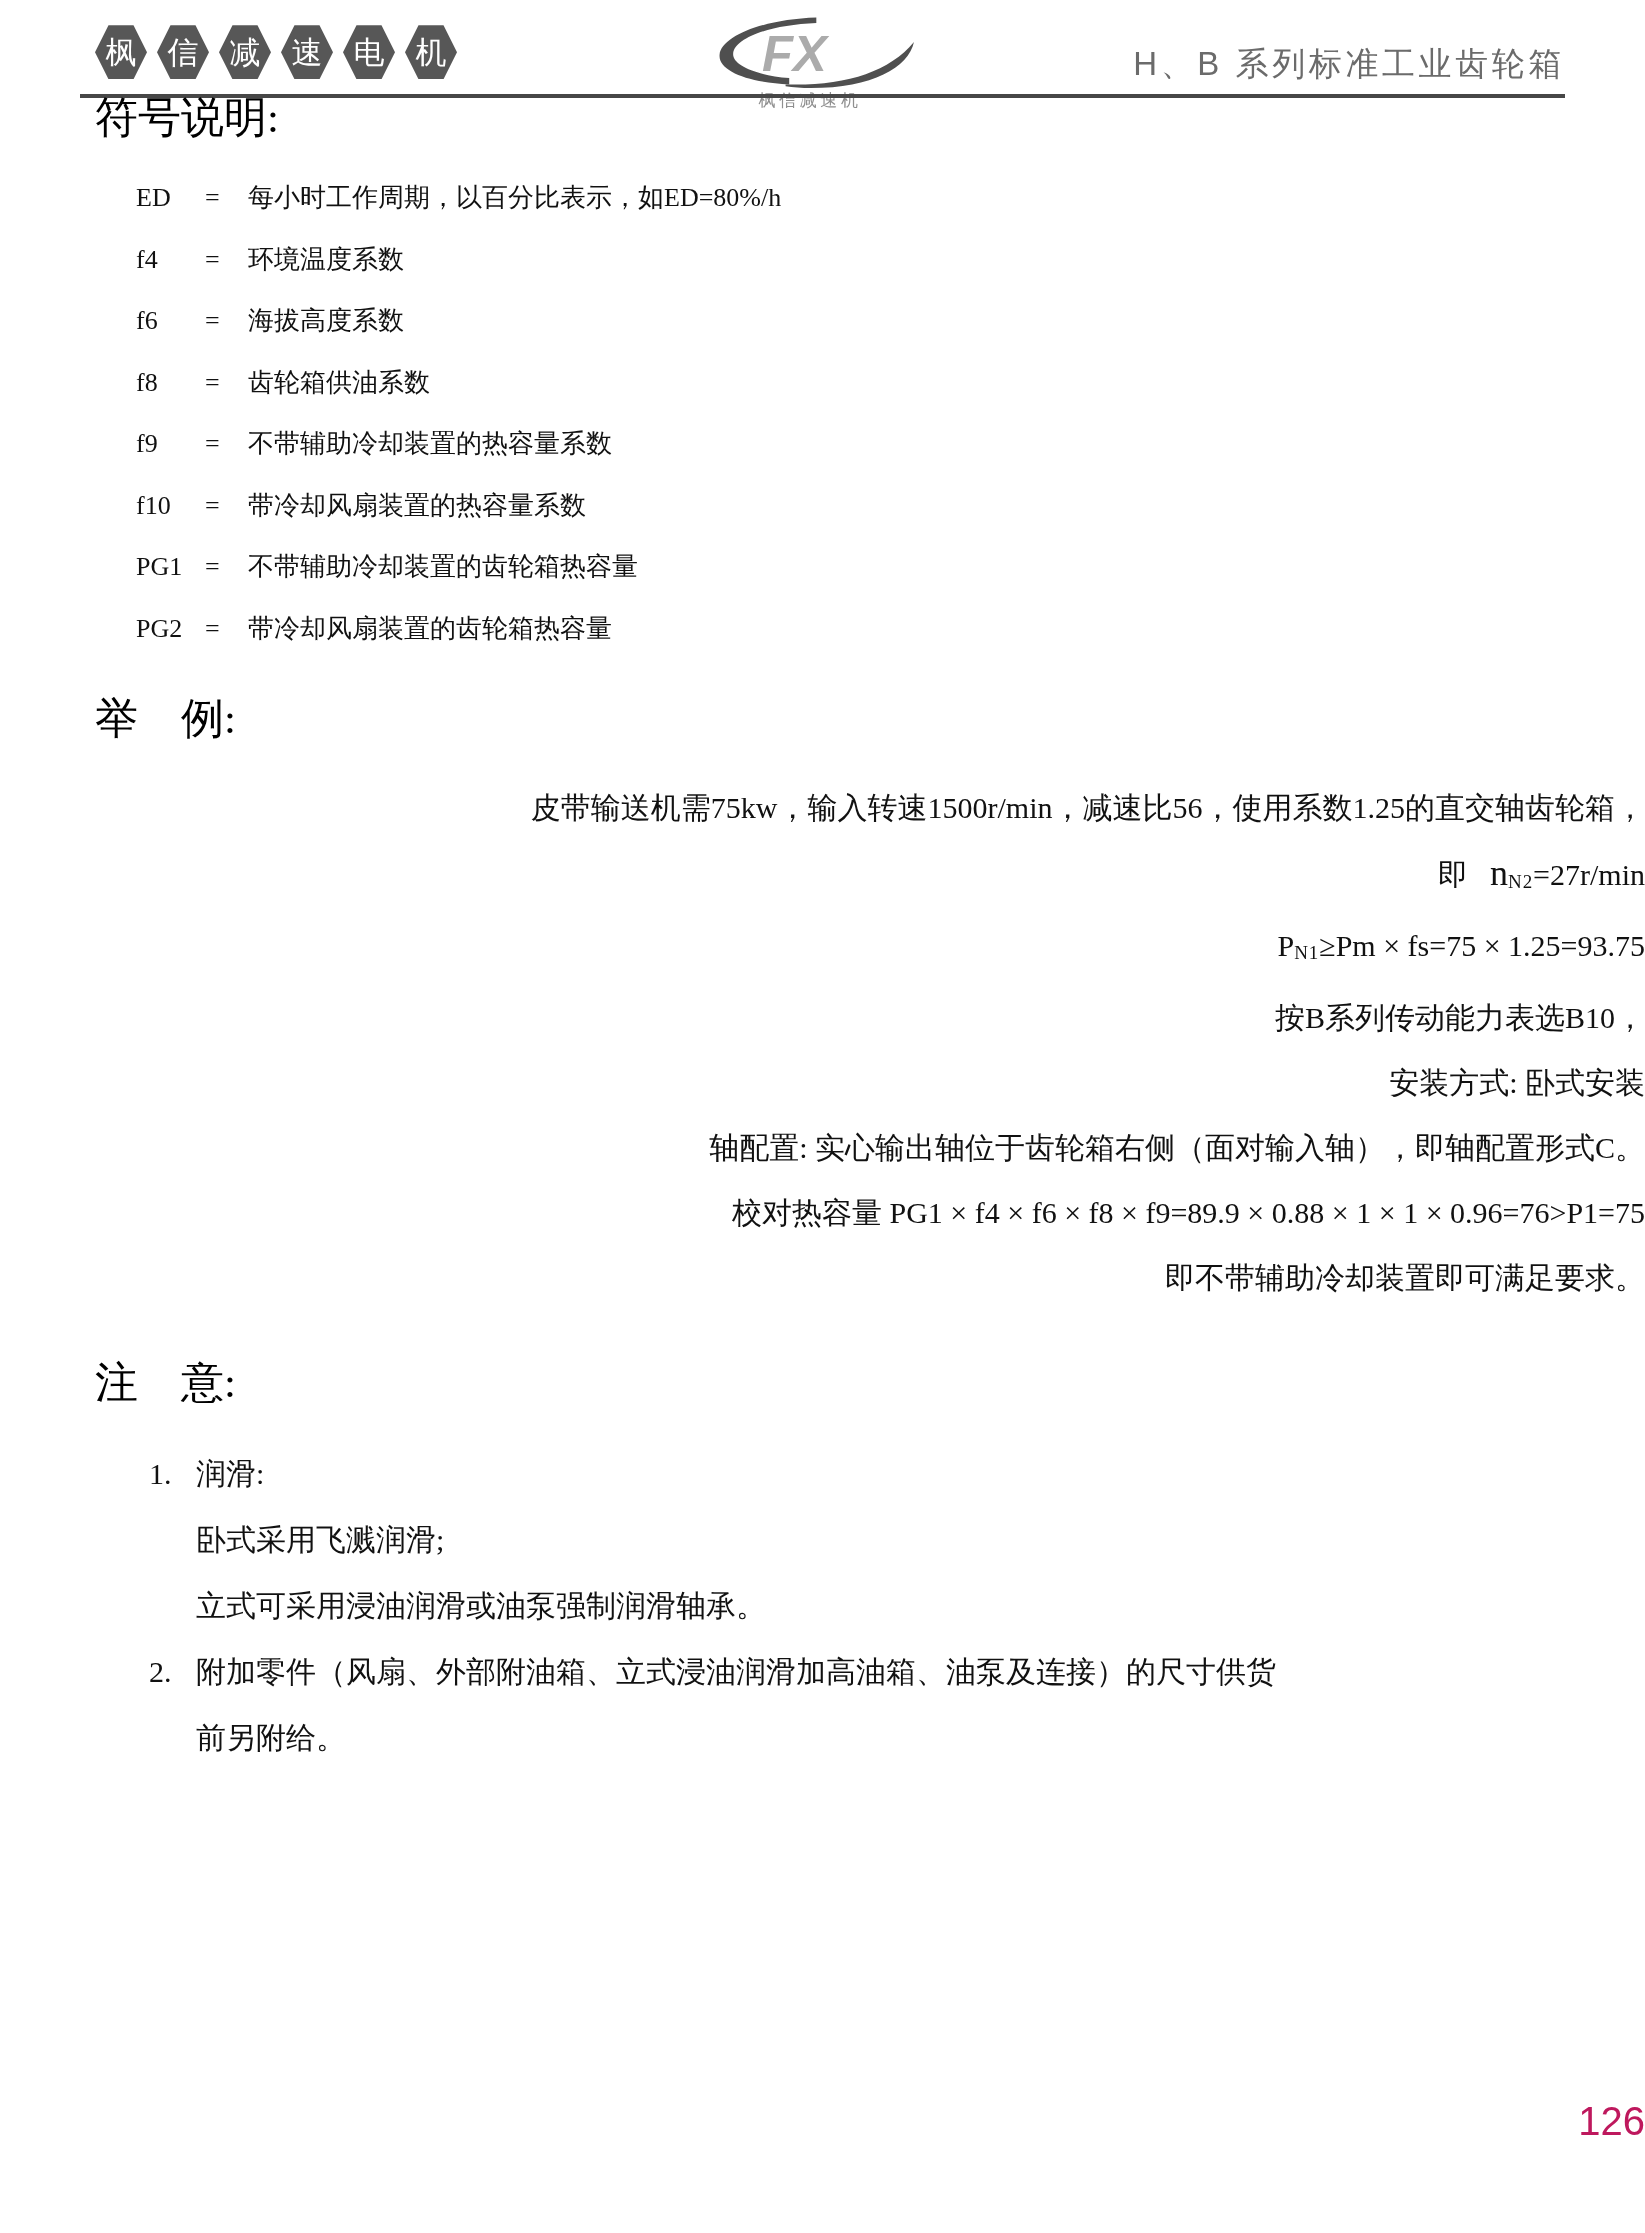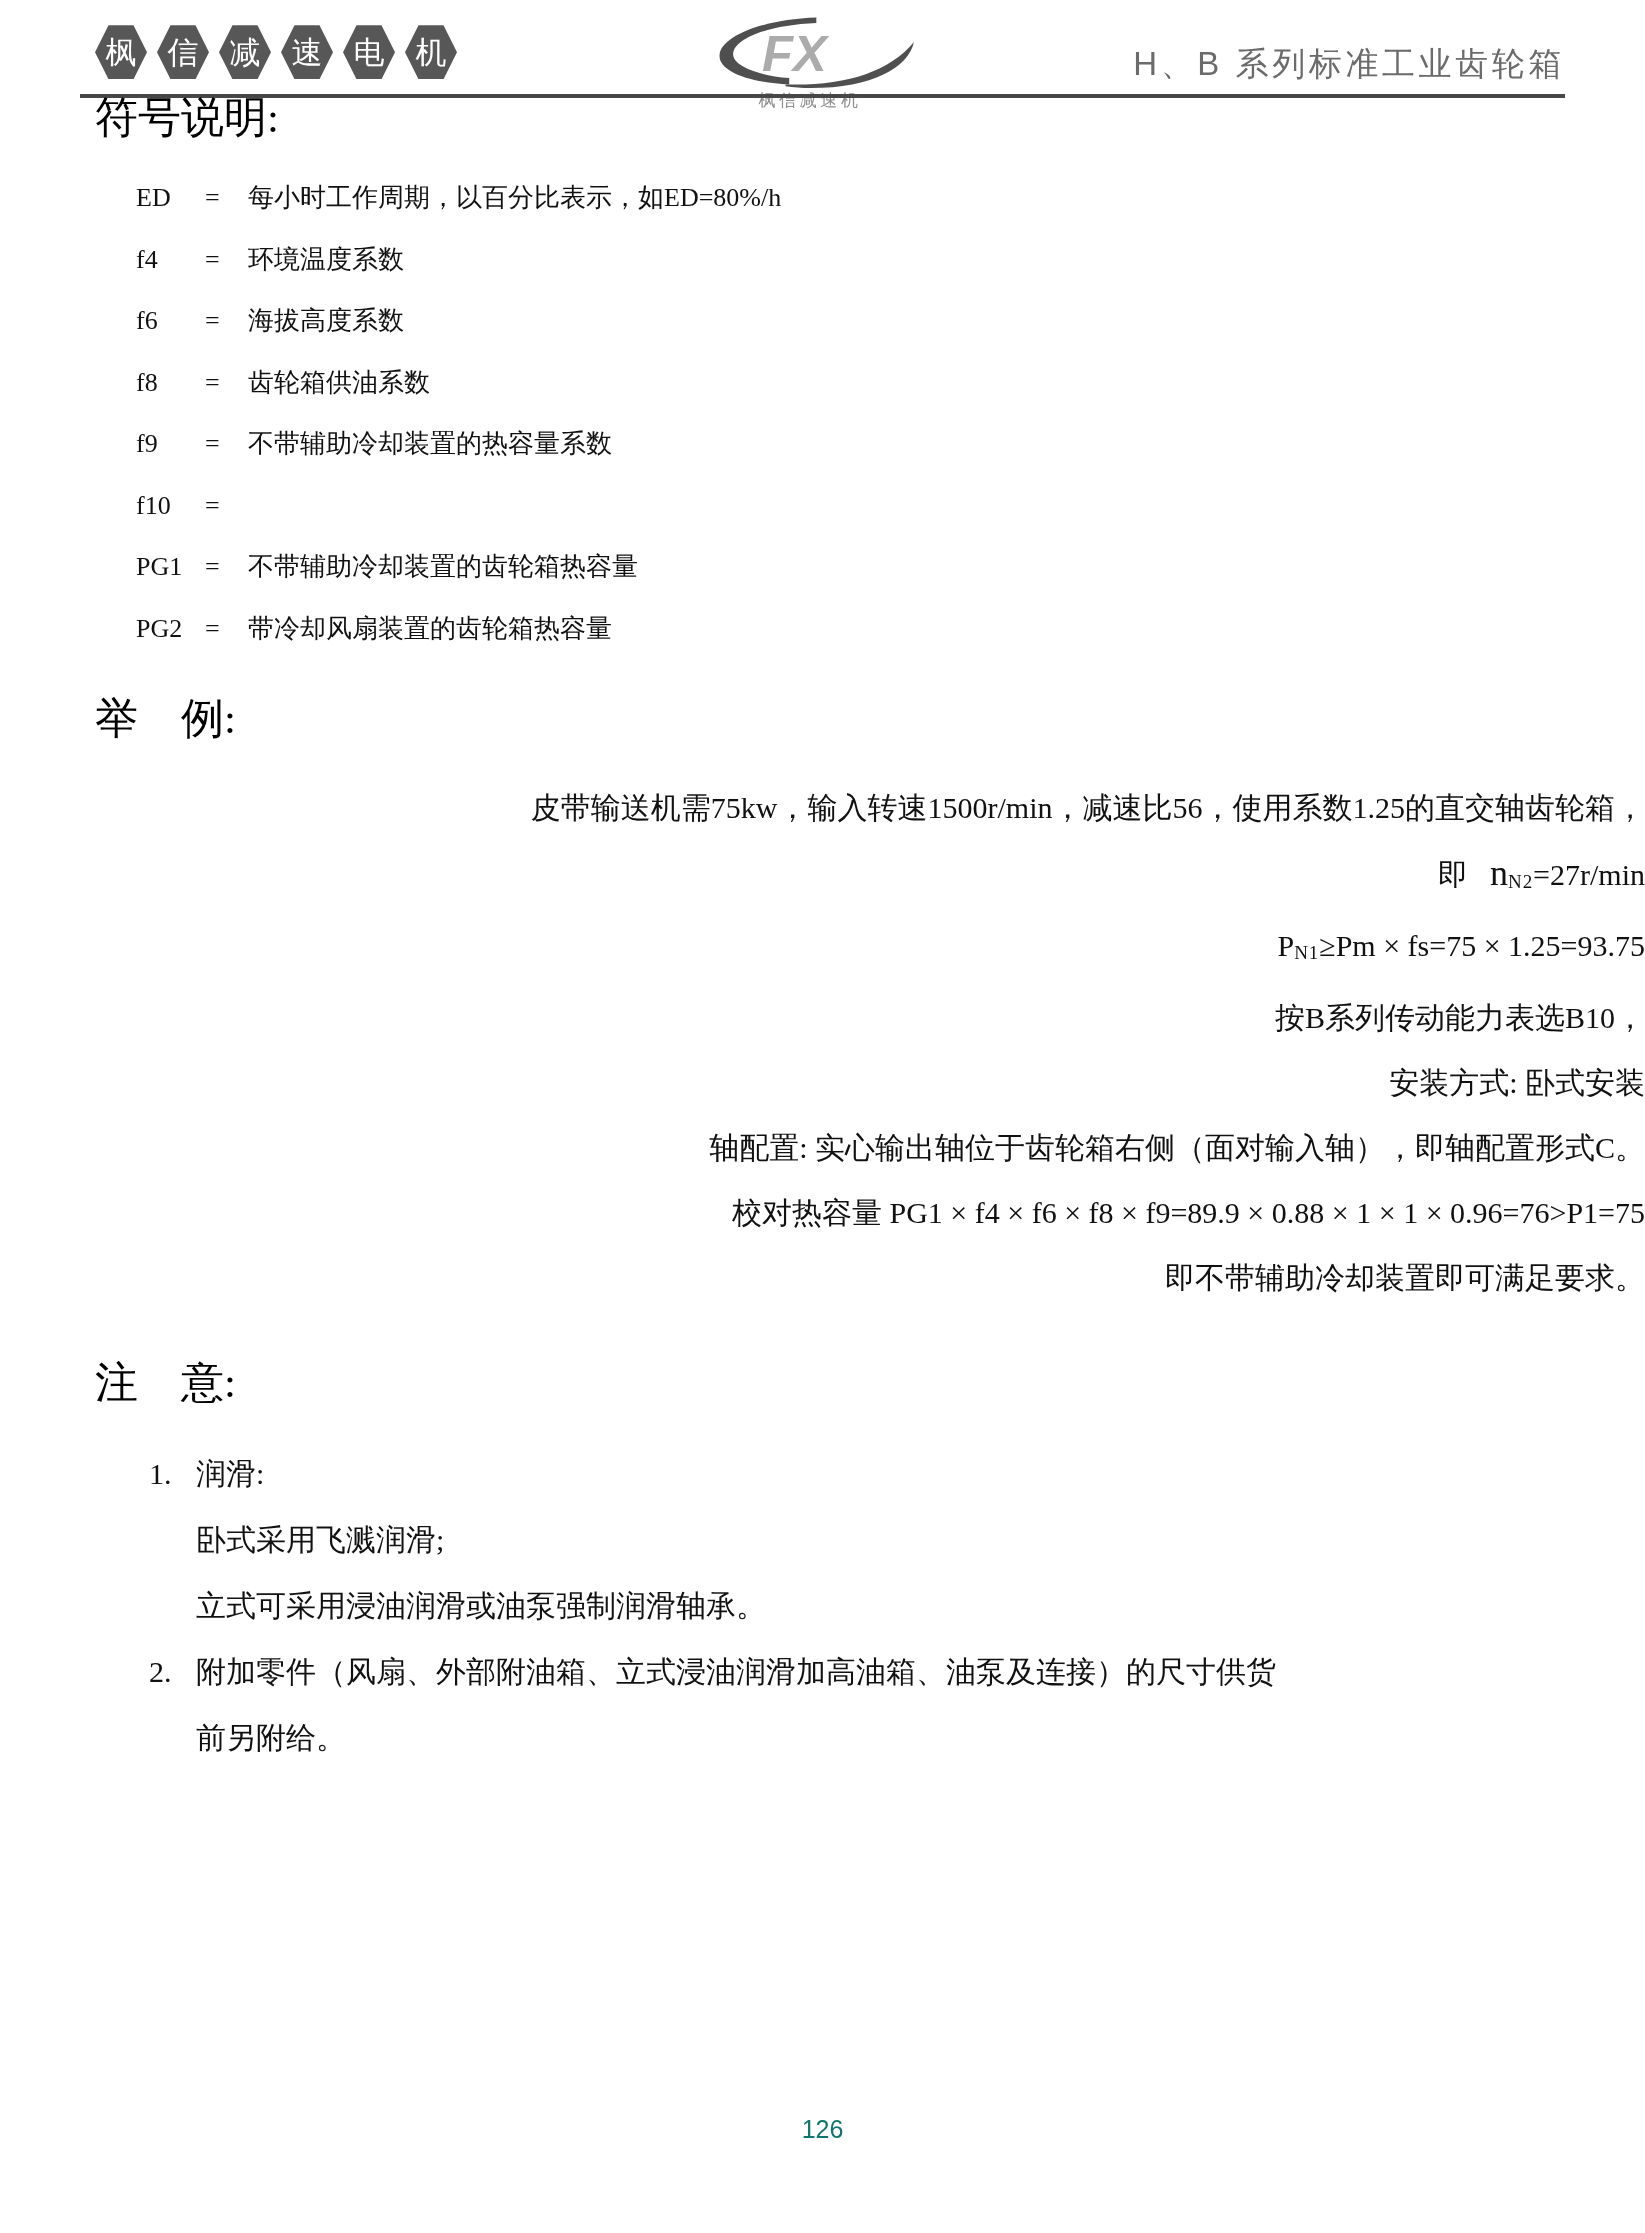--- a/index.html
+++ b/index.html
@@ -58,23 +58,23 @@
   .formula .sub{font-size:19px;vertical-align:-2.7px;letter-spacing:0.9px;}
   .h-notes{margin:60px 0 0 95px;}
   .notes{margin:47px 0 0 149px;font-size:30px;}
   .note-row{display:flex;line-height:38px;margin-bottom:28px;white-space:nowrap;}
   .note-num{width:47px;flex:none;}
   .note-sub{margin-left:47px;line-height:38px;margin-bottom:28px;white-space:nowrap;}
 
   
   .footer{
     position:absolute;bottom:89px;left:0;width:100%;
-    text-align:center;
+    text-align:right;
     font-family:"Liberation Sans","DejaVu Sans",sans-serif;
-    font-size:25px;color:#0f766e;
+    font-size:40px;color:#be185d;
   }
 </style>
 </head>
 <body>
 
 <div class="page">
 
   <div class="header">
     <div class="badges">
       <span class="hex">枫</span>
@@ -124,20 +124,21 @@
         <span class="desc">齿轮箱供油系数</span>
       </div>
       <div class="sym-row">
         <span class="sym">f9</span>
         <span class="eq">=</span>
         <span class="desc">不带辅助冷却装置的热容量系数</span>
       </div>
       <div class="sym-row">
         <span class="sym">f10</span>
         <span class="eq">=</span>
+        <span class="desc">带冷却风扇装置的热容量系数</span>
       </div>
       <div class="sym-row">
         <span class="sym">PG1</span>
         <span class="eq">=</span>
         <span class="desc">不带辅助冷却装置的齿轮箱热容量</span>
       </div>
       <div class="sym-row">
         <span class="sym">PG2</span>
         <span class="eq">=</span>
         <span class="desc">带冷却风扇装置的齿轮箱热容量</span>

